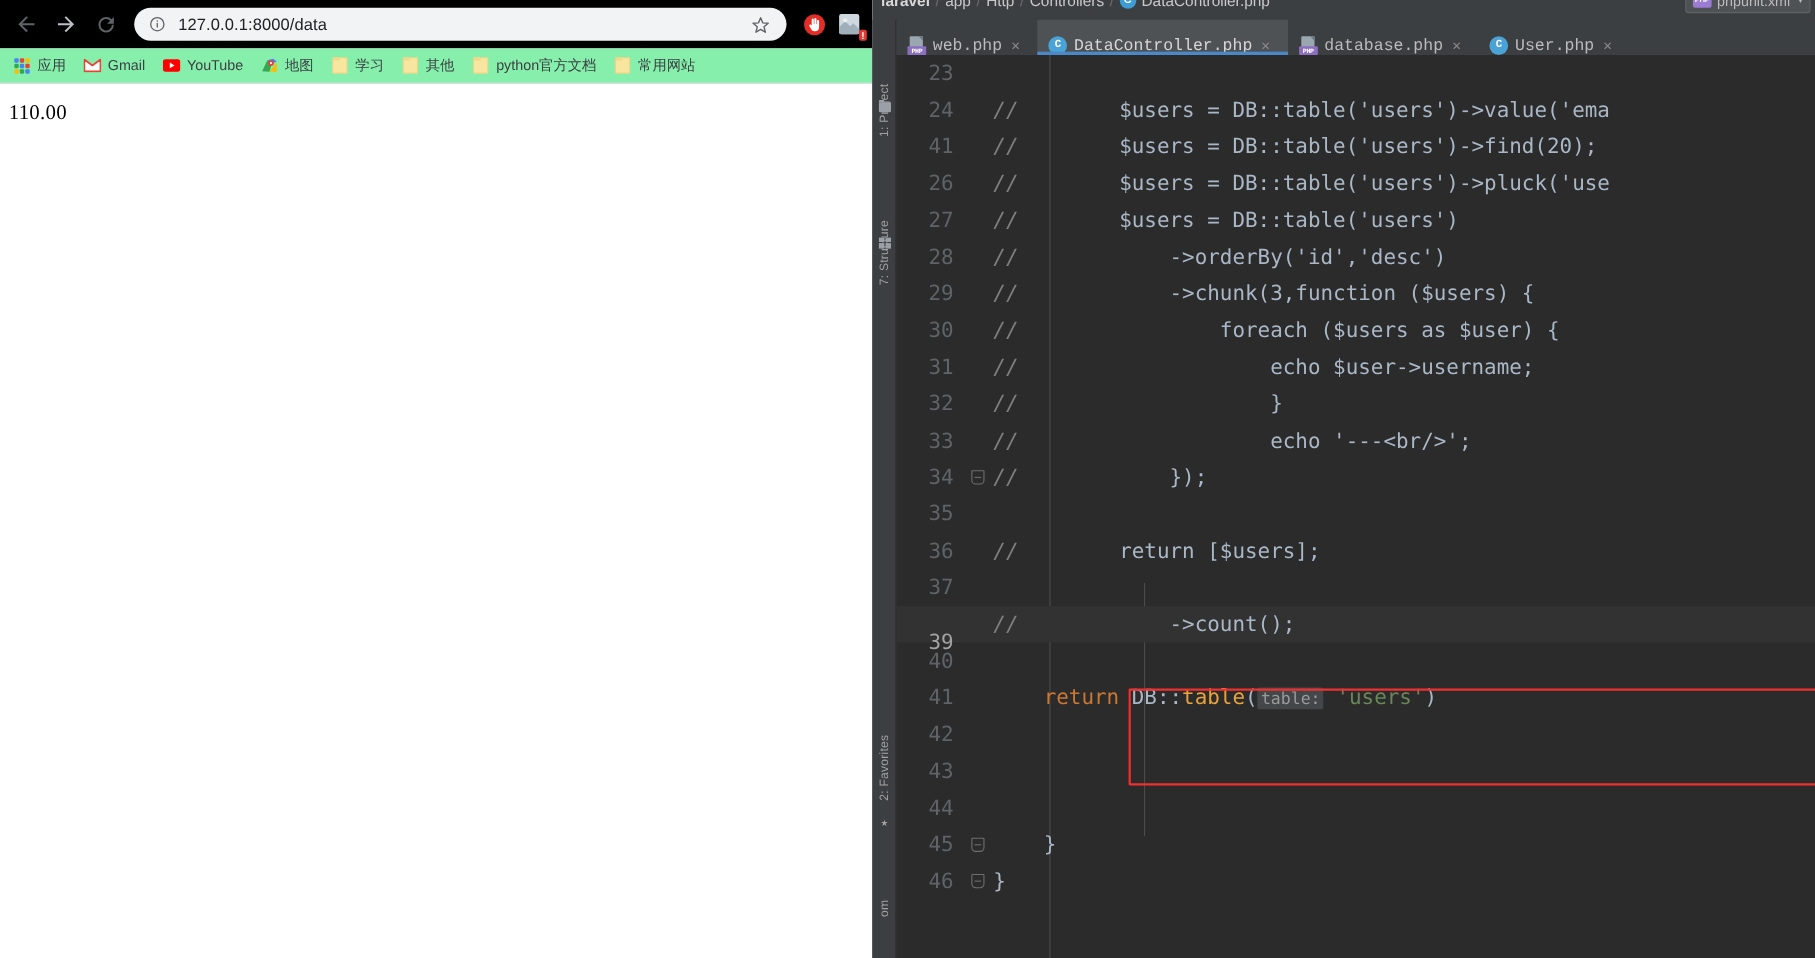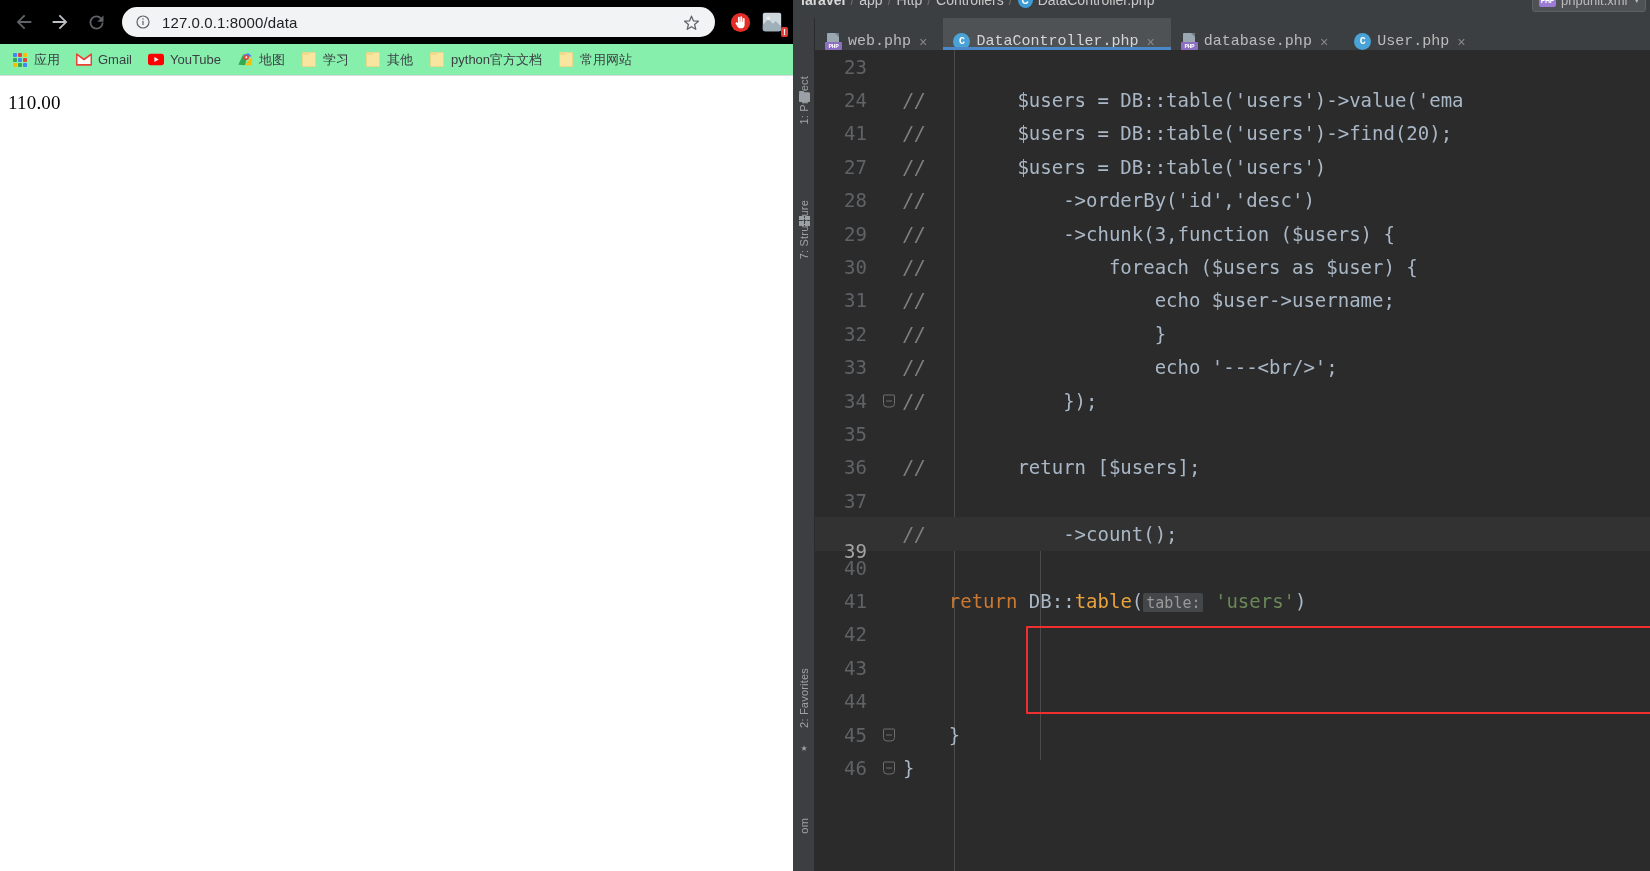--- a/index.html
+++ b/index.html
@@ -636,20 +636,25 @@
             <div class="gutter">24</div>
             <div class="fold"></div>
             <div class="code-text"><span class="cmt">//</span>        <span class="plain">$users = DB::table('users')-&gt;value('ema</span></div>
           </div>
           <div class="code-row">
             <div class="gutter">41</div>
             <div class="fold"></div>
             <div class="code-text"><span class="cmt">//</span>        <span class="plain">$users = DB::table('users')-&gt;find(20);</span></div>
           </div>
           <div class="code-row">
+            <div class="gutter">26</div>
+            <div class="fold"></div>
+            <div class="code-text"><span class="cmt">//</span>        <span class="plain">$users = DB::table('users')-&gt;pluck('use</span></div>
+          </div>
+          <div class="code-row">
             <div class="gutter">27</div>
             <div class="fold"></div>
             <div class="code-text"><span class="cmt">//</span>        <span class="plain">$users = DB::table('users')</span></div>
           </div>
           <div class="code-row">
             <div class="gutter">28</div>
             <div class="fold"></div>
             <div class="code-text"><span class="cmt">//</span>            <span class="plain">-&gt;orderBy('id','desc')</span></div>
           </div>
           <div class="code-row">

